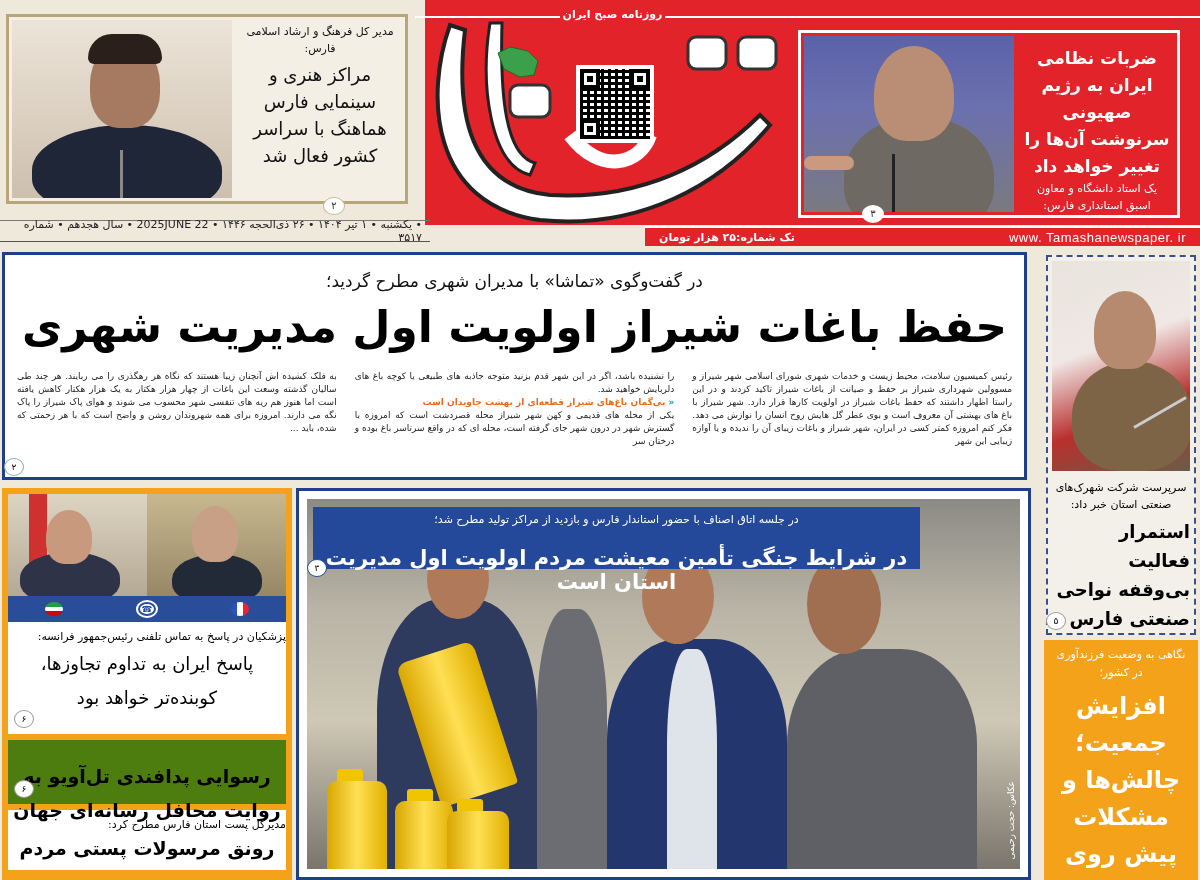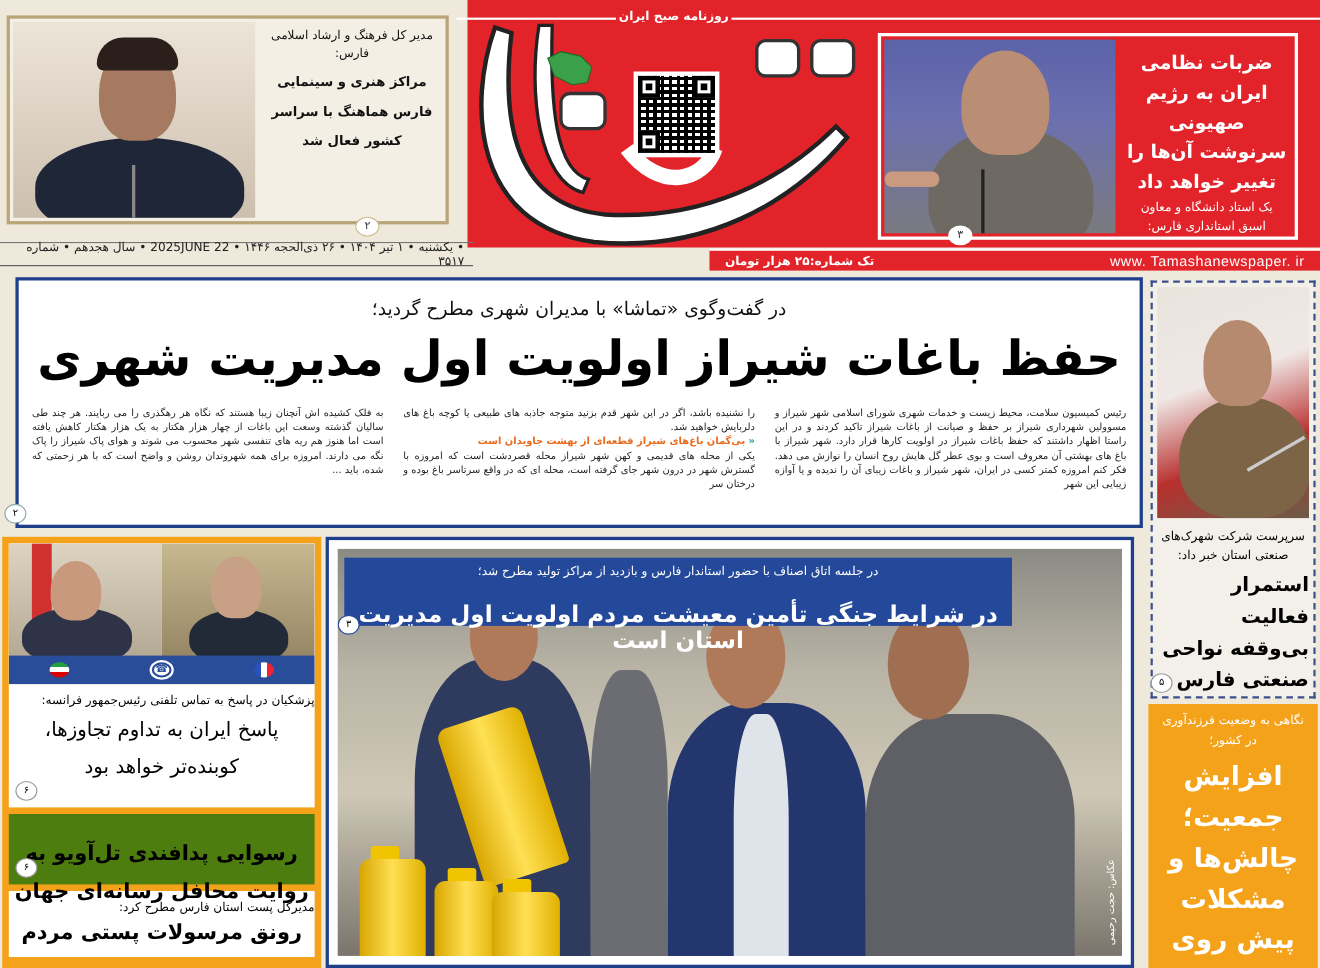--- a/index.html
+++ b/index.html
@@ -26,26 +26,26 @@
 #tr-text{width:160px;padding:8px 6px;color:#fff;text-align:center}
 #tr-kicker{font-size:11px;line-height:17px}
 #tr-headline{font-size:17px;font-weight:bold;line-height:27px;margin-top:4px}
 #tr-photo{flex:1;margin:3px;background:linear-gradient(180deg,#5c62a8 0%,#6b70b0 40%,#7a7a80 100%);position:relative;overflow:hidden}
 .person{position:absolute;border-radius:50% 50% 40% 40%}
 #tr-num{left:862px;top:205px;width:22px;height:18px;background:#fff;color:#333;font-size:10px;text-align:center;border-radius:50%;line-height:18px}
 
 #tl-box{left:6px;top:14px;width:402px;height:190px;border:3px solid #b9a57a;background:#f4efe4;display:flex}
 #tl-text{width:170px;text-align:center;padding:6px 4px;color:#111}
 #tl-kicker{font-size:11px;line-height:17px}
-#tl-headline{font-size:12px;font-weight:bold;line-height:27px;margin-top:4px}
+#tl-headline{font-size:18px;font-weight:normal;line-height:27px;margin-top:4px}
 #tl-photo{flex:1;margin:3px;background:linear-gradient(180deg,#ece4d8,#cdbfae);position:relative;overflow:hidden}
 #tl-num{left:323px;top:197px;width:22px;height:18px;background:#fff;border:1px solid #c9b88f;color:#333;font-size:10px;text-align:center;border-radius:50%;line-height:16px}
 #dateline{left:0;top:220px;width:430px;height:22px;border-top:1px solid #777;border-bottom:1px solid #555;font-size:11px;color:#222;display:flex;align-items:center;justify-content:flex-start;padding-right:8px}
 
-#lead{left:14px;top:252px;width:1025px;height:228px;border:3px solid #1f3f8a;background:#fff;padding:4px 12px}
+#lead{left:2px;top:252px;width:1025px;height:228px;border:3px solid #1f3f8a;background:#fff;padding:4px 12px}
 #lead-kicker{font-size:17px;text-align:center;margin-top:12px;color:#111}
 #lead-headline{font-size:44px;font-weight:bold;text-align:center;margin-top:10px;letter-spacing:-1px;color:#000}
 #lead-cols{display:flex;gap:18px;margin-top:18px;font-size:9px;line-height:13px;color:#222;text-align:justify}
 #lead-cols .col{flex:1}
 .subhead{color:#e96b1d;font-weight:bold}
 .subhead .chev{color:#1a9a8a}
 #lead-num{left:4px;top:458px;width:20px;height:18px;border:1px solid #8aa;background:#fff;border-radius:50%;font-size:9px;text-align:center;line-height:16px}
 
 #rs-box{left:1046px;top:255px;width:150px;height:380px;border:2px dashed #3b4f8c;background:#f3f0ea;padding:4px}
 #rs-photo{height:210px;background:linear-gradient(160deg,#e8e4dc 0%,#f0e8e6 40%,#b8302e 70%,#6b5c48 100%);position:relative;overflow:hidden}

